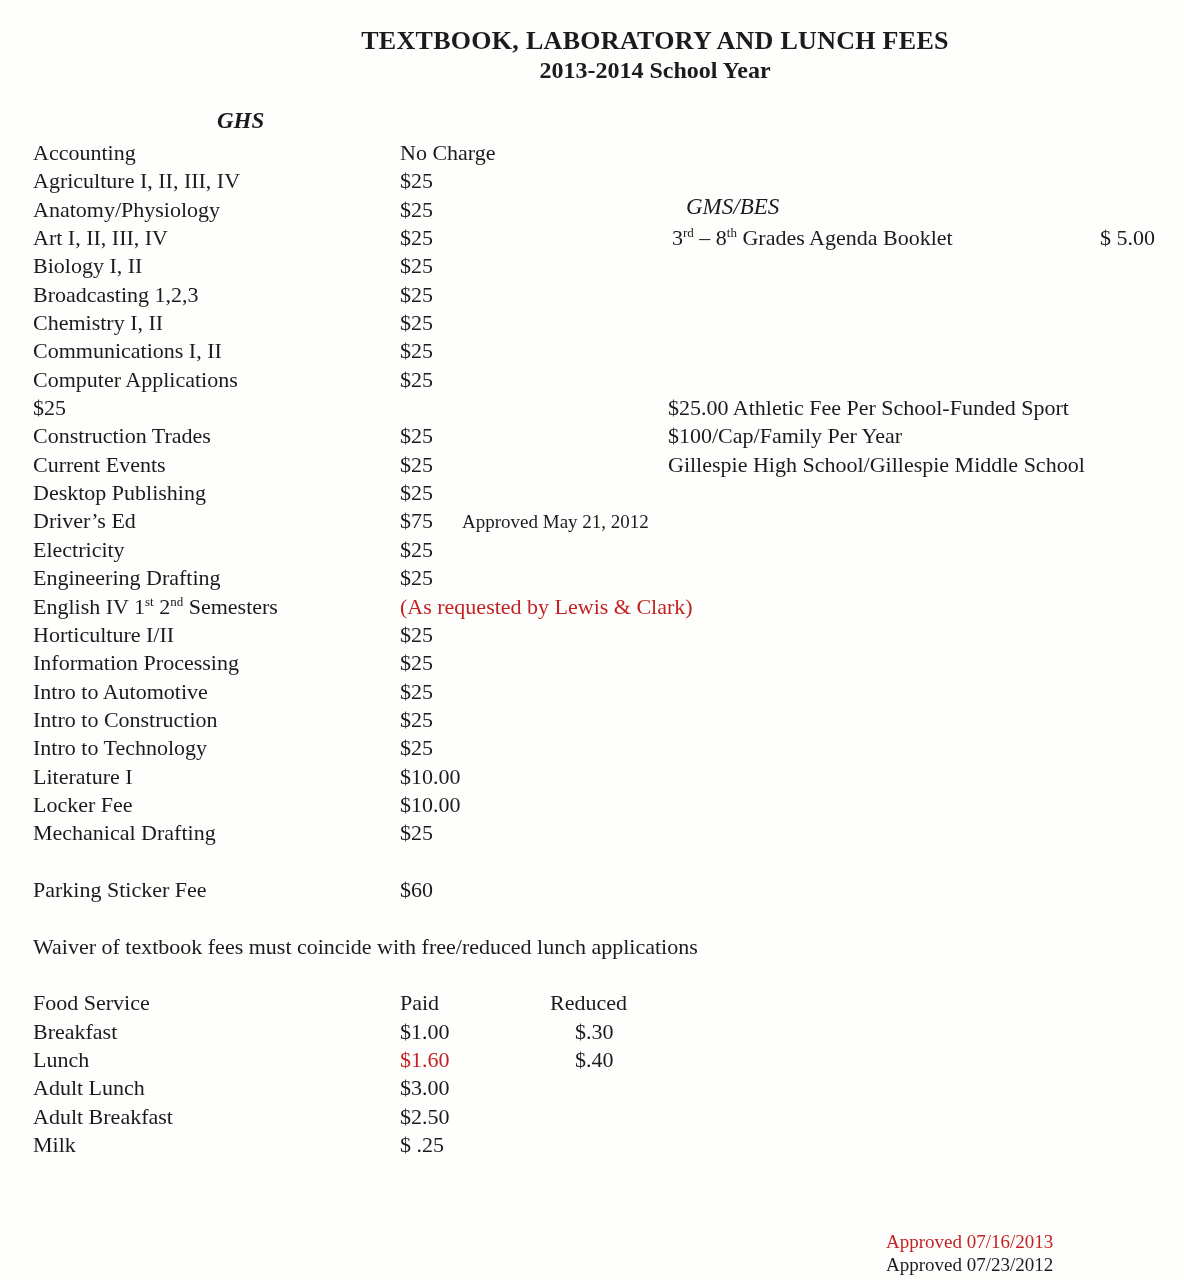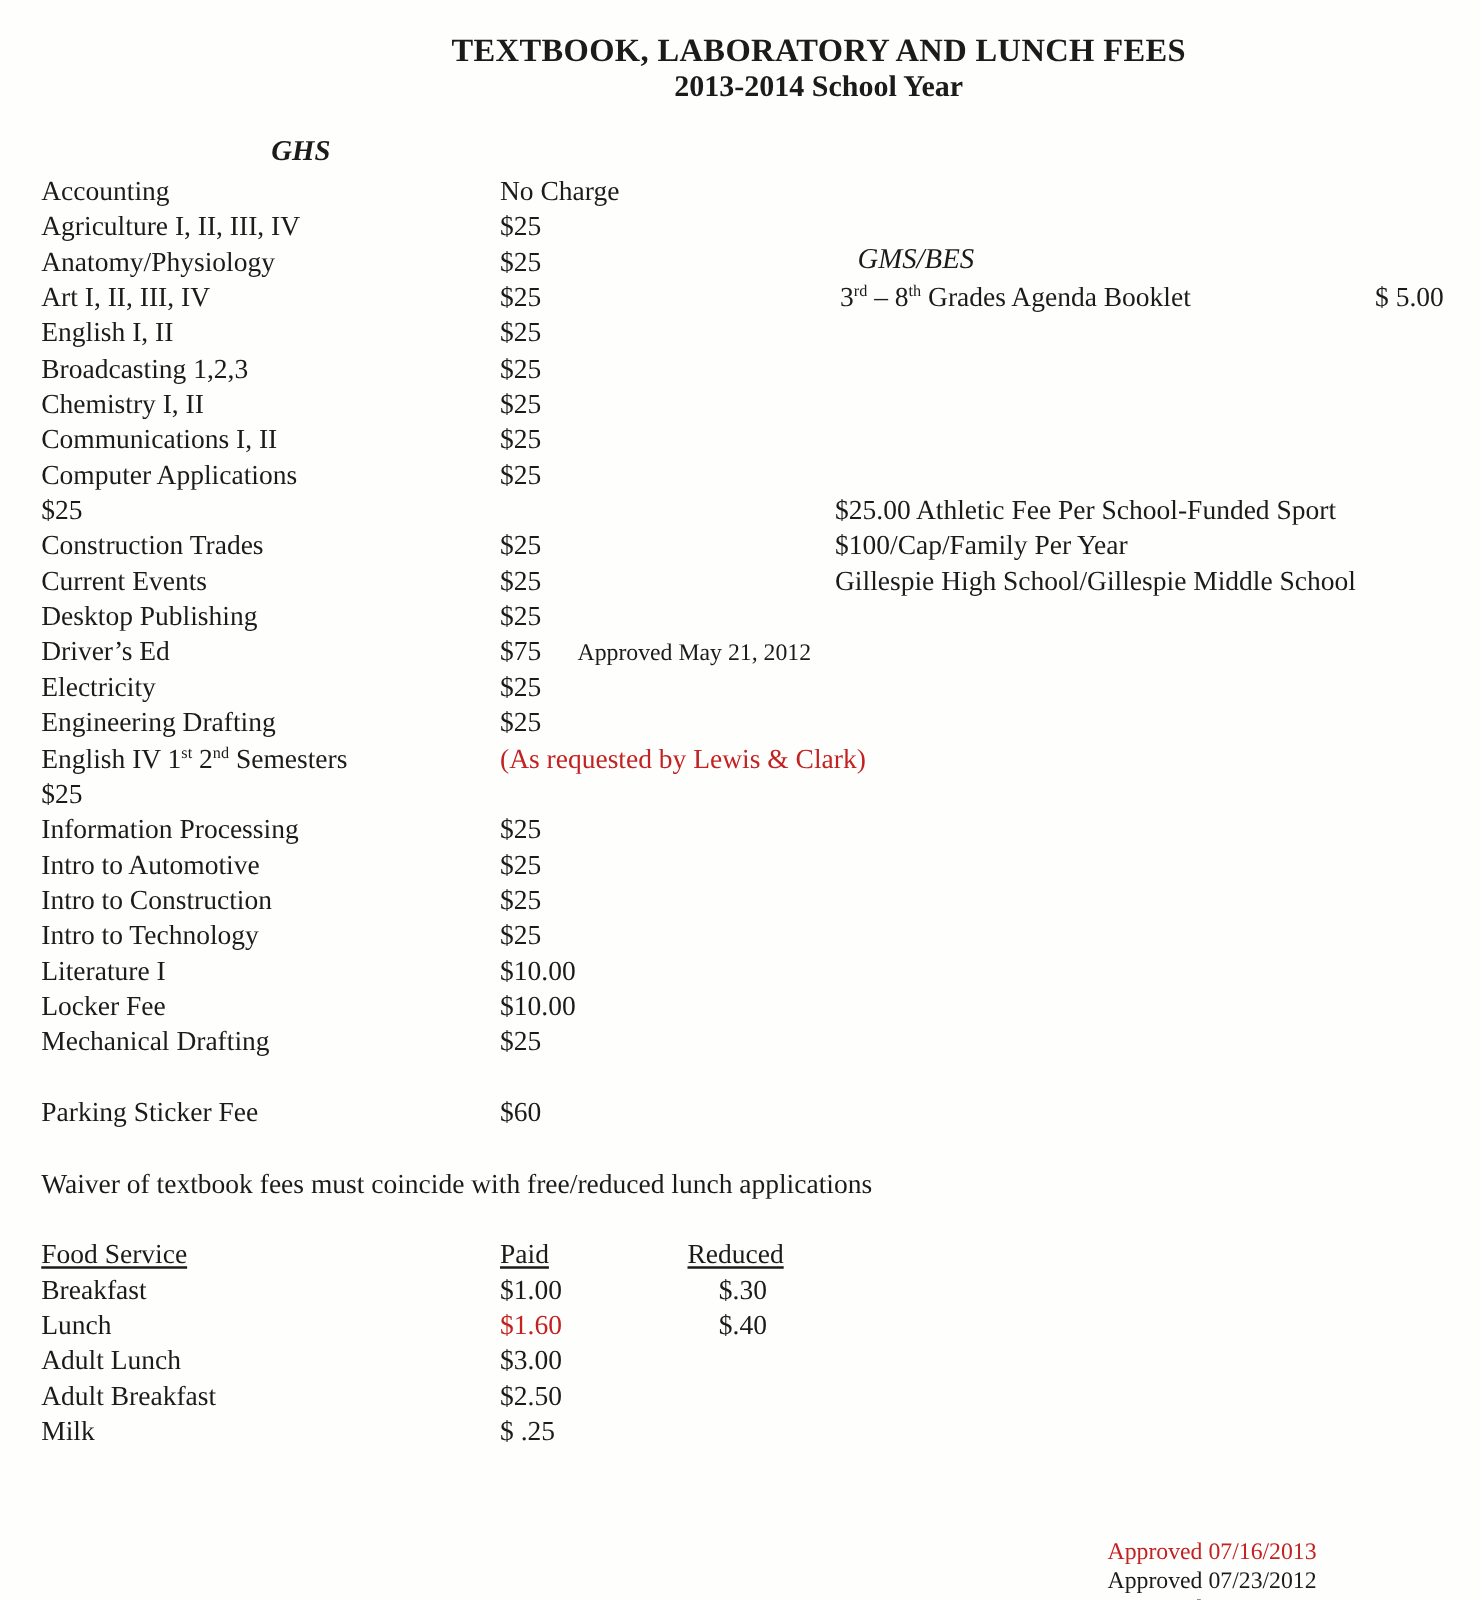--- a/index.html
+++ b/index.html
@@ -62,21 +62,21 @@
     white-space: nowrap;
     align-items: baseline;
   }
   .c1 { width: 367px; flex: 0 0 auto; }
   .c2 { width: 150px; flex: 0 0 auto; }
   .c2.narrow { width: 62px; }
   .c3 { flex: 0 0 auto; }
   .c3.indent { padding-left: 25px; }
   .note { font-size: 19px; line-height: 28.35px; }
   .red { color: var(--color-red, #c32222); }
-  .underline { text-decoration: underline; text-underline-offset: 3px; }
+  .underline { text-underline-offset: 3px; }
   sup {
     font-size: 13px;
     line-height: 0;
     vertical-align: baseline;
     position: relative;
     top: -8px;
   }
 
   
   .booklet-row {
@@ -147,21 +147,21 @@
     </div>
     <div class="row">
       <span class="c1">Anatomy/Physiology</span>
       <span class="c2">$25</span>
     </div>
     <div class="row">
       <span class="c1">Art I, II, III, IV</span>
       <span class="c2">$25</span>
     </div>
     <div class="row">
-      <span class="c1">English I, II</span>
+      <span class="c1">Biology I, II</span>
       <span class="c2">$25</span>
     </div>
     <div class="row">
       <span class="c1">Broadcasting 1,2,3</span>
       <span class="c2">$25</span>
     </div>
     <div class="row">
       <span class="c1">Chemistry I, II</span>
       <span class="c2">$25</span>
     </div>
@@ -199,20 +199,21 @@
     </div>
     <div class="row">
       <span class="c1">Engineering Drafting</span>
       <span class="c2">$25</span>
     </div>
     <div class="row">
       <span class="c1"><span>English IV 1</span><sup>st</sup><span> 2</span><sup>nd</sup><span> Semesters</span></span>
       <span class="c2 red">(As requested by Lewis &amp; Clark)</span>
     </div>
     <div class="row">
+      <span class="c1">Horticulture I/II</span>
       <span class="c2">$25</span>
     </div>
     <div class="row">
       <span class="c1">Information Processing</span>
       <span class="c2">$25</span>
     </div>
     <div class="row">
       <span class="c1">Intro to Automotive</span>
       <span class="c2">$25</span>
     </div>

